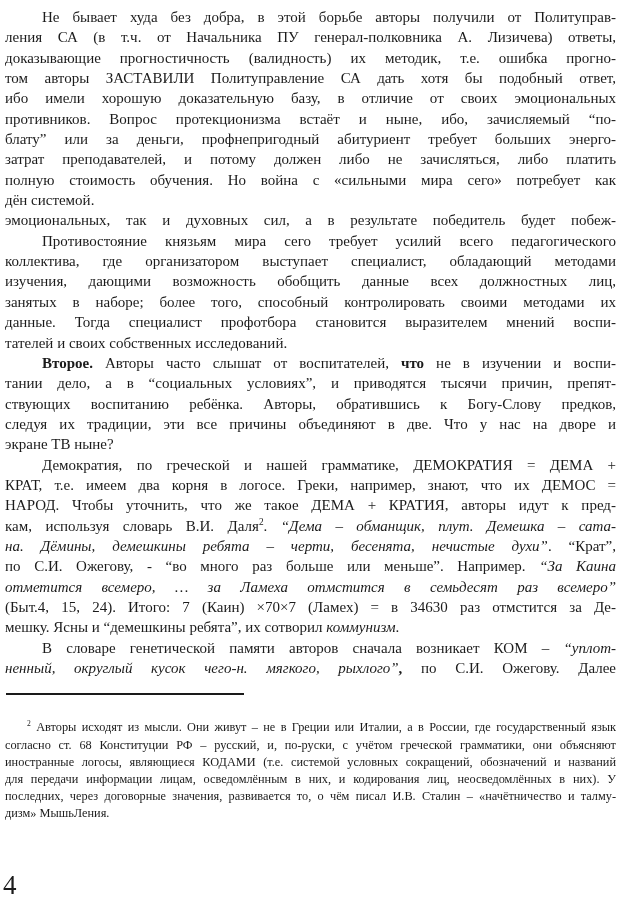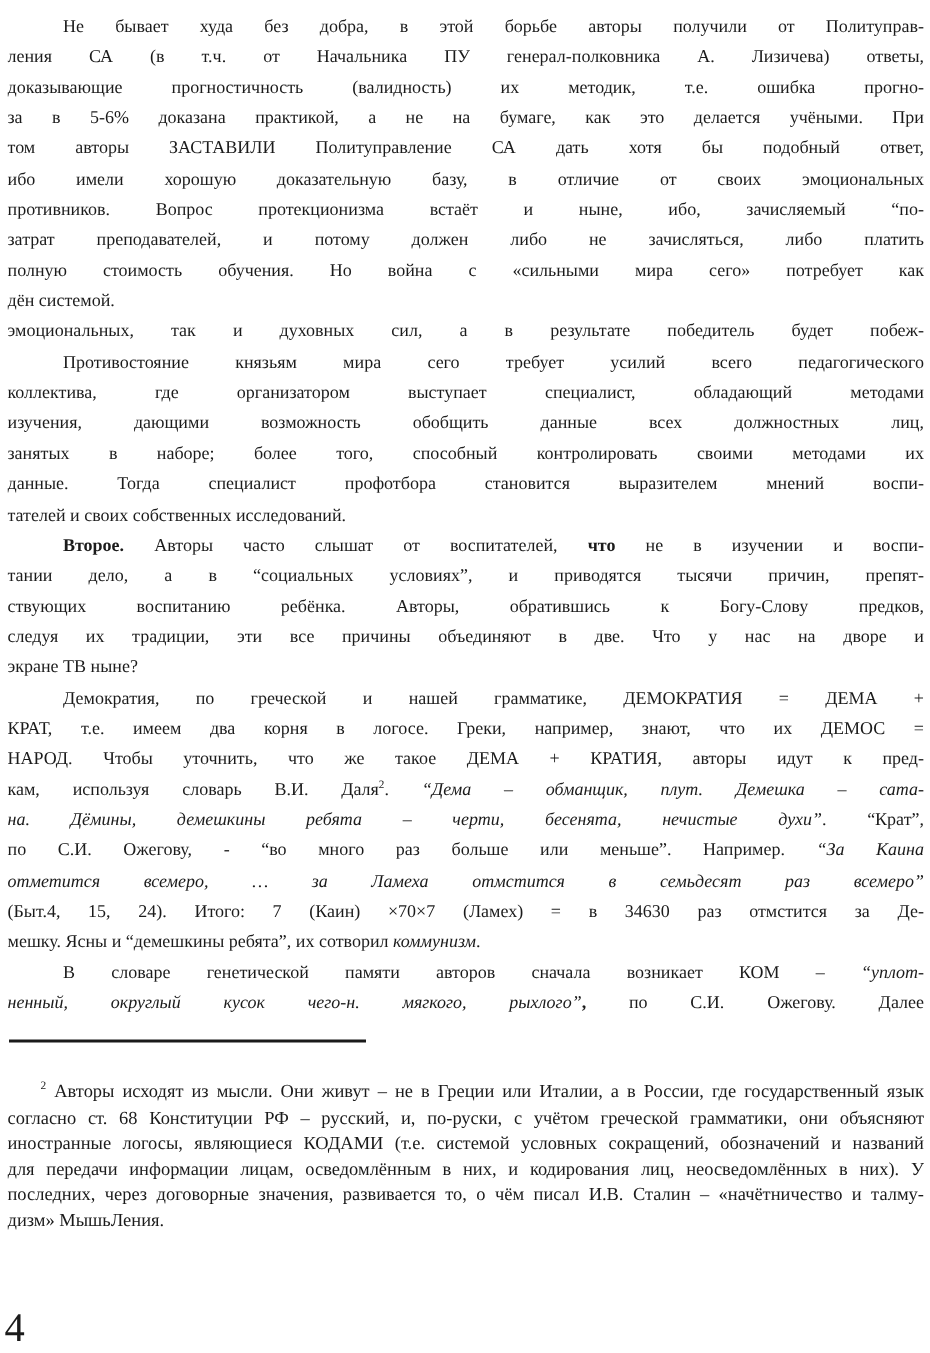--- a/index.html
+++ b/index.html
@@ -7,21 +7,21 @@
     width: 620px;
     height: 902px;
     background: #ffffff;
     color: #1b1b1b;
     font-family: "Liberation Serif", "DejaVu Serif", serif;
     position: relative;
     overflow: hidden;
   }
   .page-inner { padding: 7px 4px 0 5px; }
 
-  .body-text { font-size: 12px; line-height: 20.35px; }
+  .body-text { font-size: 15px; line-height: 20.35px; }
 
   .line {
     text-align: justify;
     text-align-last: justify;
     height: 20.35px;
     overflow: hidden;
   }
   .footnote .line { height: 17.2px; }
   .line.indent { padding-left: 37px; }
   .footnote .line.indent { padding-left: 22px; margin-top: 24px; }
@@ -53,24 +53,24 @@
 </style>
 </head>
 <body>
 
 <div class="page-inner">
   <div class="body-text">
       <div class="paragraph">
         <div class="line indent"><span>Не бывает худа без добра, в этой борьбе авторы получили от Политуправ-</span></div>
         <div class="line"><span>ления СА (в т.ч. от Начальника ПУ генерал-полковника А. Лизичева) ответы,</span></div>
         <div class="line"><span>доказывающие прогностичность (валидность) их методик, т.е. ошибка прогно-</span></div>
-        <div class="line"><span>за в 5-6% доказана практикой, а не на бумаге, как это делается учёными. При</span></div>
         <div class="line"><span>том авторы ЗАСТАВИЛИ Политуправление СА дать хотя бы подобный ответ,</span></div>
         <div class="line"><span>ибо имели хорошую доказательную базу, в отличие от своих эмоциональных</span></div>
         <div class="line"><span>противников. Вопрос протекционизма встаёт и ныне, ибо, зачисляемый “по-</span></div>
+        <div class="line"><span>блату” или за деньги, профнепригодный абитуриент требует больших энерго-</span></div>
         <div class="line"><span>затрат преподавателей, и потому должен либо не зачисляться, либо платить</span></div>
         <div class="line"><span>полную стоимость обучения. Но война с «сильными мира сего» потребует как</span></div>
         <div class="line end"><span>дён системой.</span></div>
         <div class="line"><span>эмоциональных, так и духовных сил, а в результате победитель будет побеж-</span></div>
       </div>
       <div class="paragraph">
         <div class="line indent"><span>Противостояние князьям мира сего требует усилий всего педагогического</span></div>
         <div class="line"><span>коллектива, где организатором выступает специалист, обладающий методами</span></div>
         <div class="line"><span>изучения, дающими возможность обобщить данные всех должностных лиц,</span></div>
         <div class="line"><span>занятых в наборе; более того, способный контролировать своими методами их</span></div>

